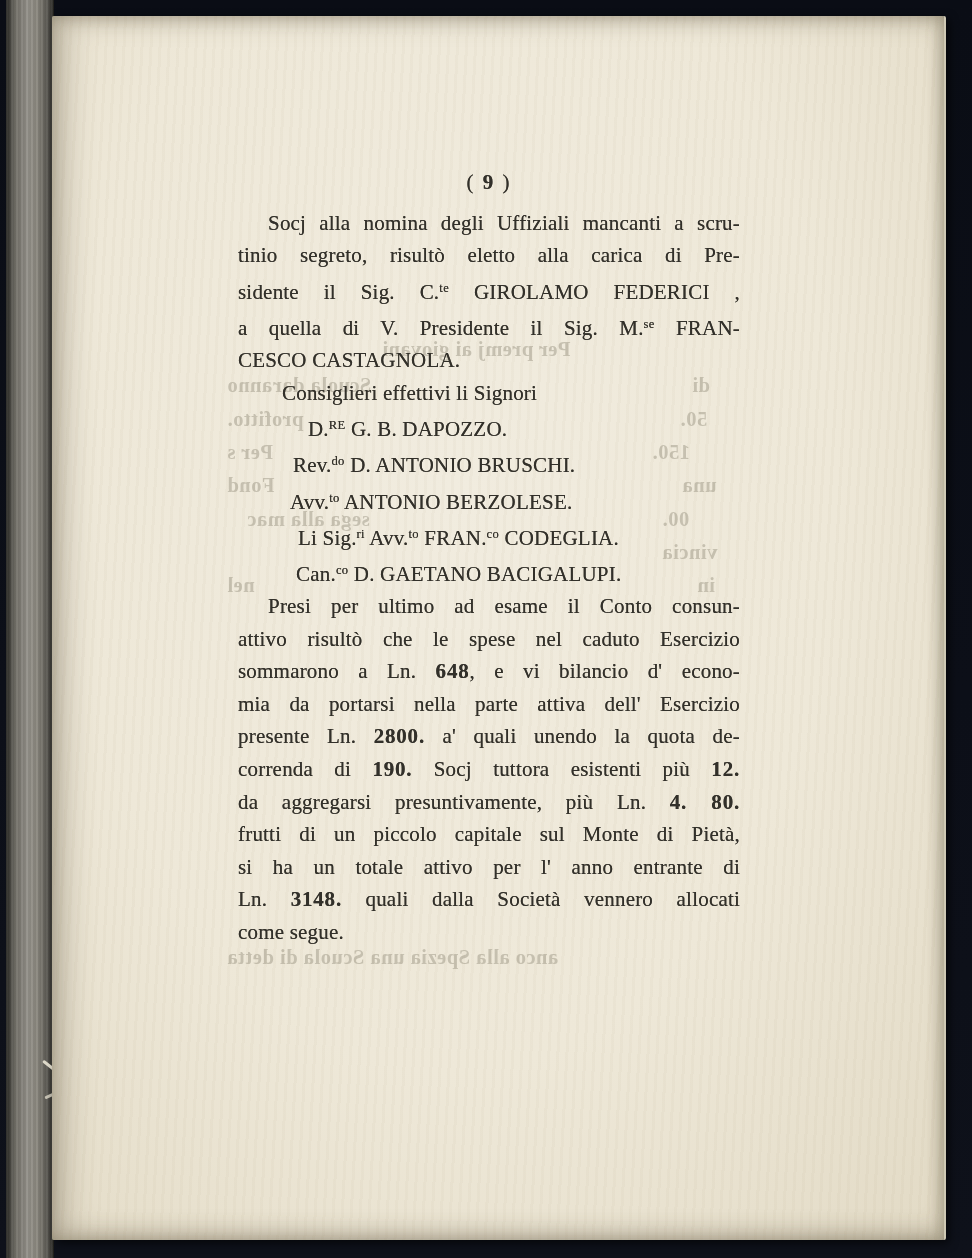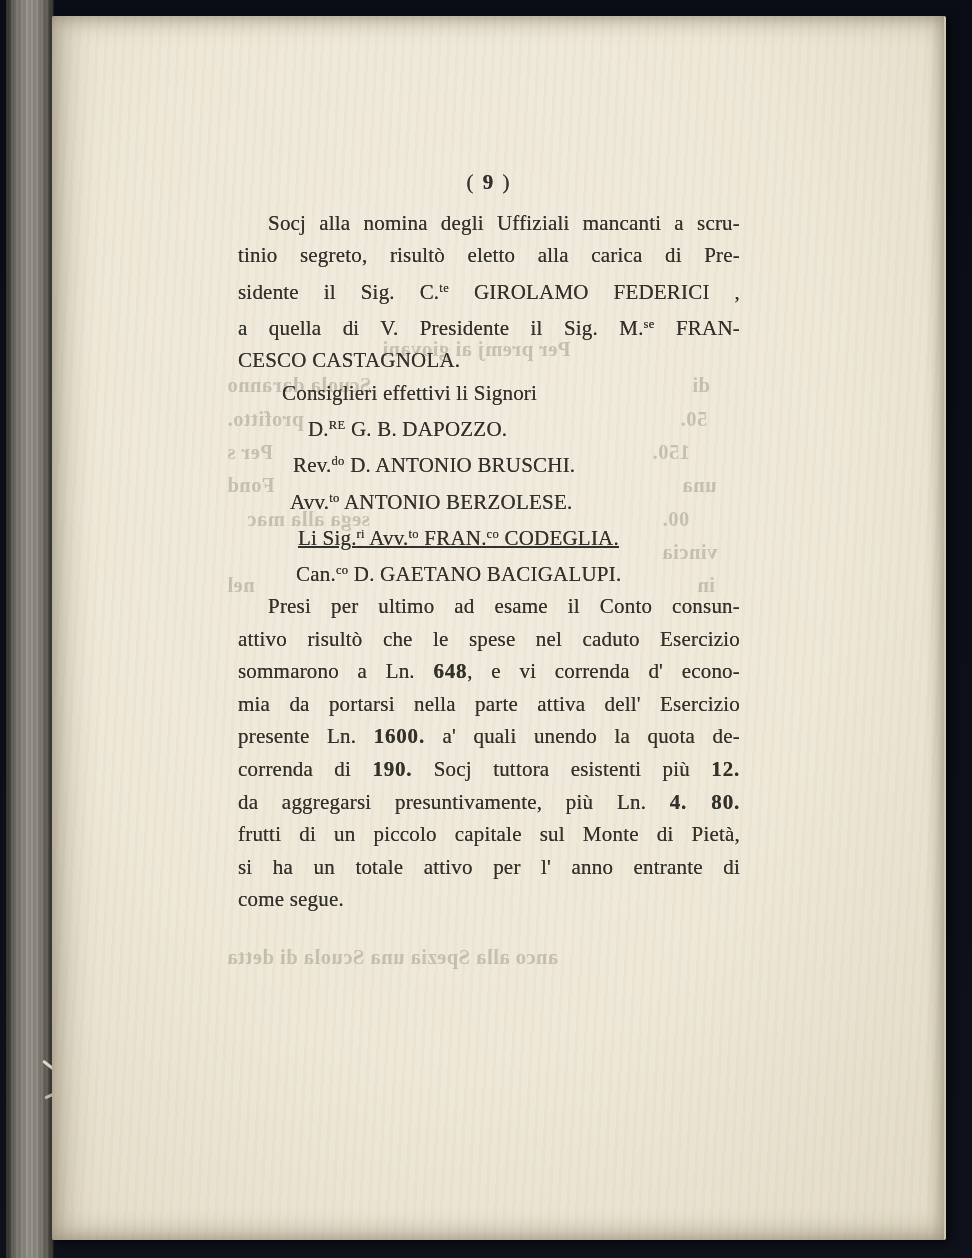--- a/index.html
+++ b/index.html
@@ -89,28 +89,29 @@
       <div class="lines">
           <div class="line just" style="padding-left: 30px;"><span>Socj alla nomina degli Uffiziali mancanti a scru-</span></div>
           <div class="line just"><span>tinio segreto, risultò eletto alla carica di Pre-</span></div>
           <div class="line just"><span>sidente il Sig. C.</span><span class="sup">te</span><span> GIROLAMO FEDERICI ,</span></div>
           <div class="line just"><span>a quella di V. Presidente il Sig. M.</span><span class="sup">se</span><span> FRAN-</span></div>
           <div class="line"><span>CESCO CASTAGNOLA.</span></div>
           <div class="line" style="padding-left: 44px;"><span>Consiglieri effettivi li Signori</span></div>
           <div class="line" style="padding-left: 70px;"><span>D.</span><span class="sup">RE</span><span> G. B. DAPOZZO.</span></div>
           <div class="line" style="padding-left: 55px;"><span>Rev.</span><span class="sup">do</span><span> D. ANTONIO BRUSCHI.</span></div>
           <div class="line" style="padding-left: 52px;"><span>Avv.</span><span class="sup">to</span><span> ANTONIO BERZOLESE.</span></div>
-          <div class="line" style="padding-left: 60px; text-decoration: underline;"><span>Li Sig.</span><span class="sup">ri</span><span> Avv.</span><span class="sup">to</span><span> FRAN.</span><span class="sup">co</span><span> CODEGLIA.</span></div>
+          <div class="line" style="padding-left: 60px;"><span>Li Sig.</span><span class="sup">ri</span><span> Avv.</span><span class="sup">to</span><span> FRAN.</span><span class="sup">co</span><span> CODEGLIA.</span></div>
           <div class="line" style="padding-left: 58px;"><span>Can.</span><span class="sup">co</span><span> D. GAETANO BACIGALUPI.</span></div>
           <div class="line just" style="padding-left: 30px;"><span>Presi per ultimo ad esame il Conto consun-</span></div>
           <div class="line just"><span>attivo risultò che le spese nel caduto Esercizio</span></div>
-          <div class="line just"><span>sommarono a Ln. </span><span class="b">648</span><span>, e vi correnda d' econo-</span></div>
+          <div class="line just"><span>sommarono a Ln. </span><span class="b">648</span><span>, e vi bilancio d' econo-</span></div>
           <div class="line just"><span>mia da portarsi nella parte attiva dell' Esercizio</span></div>
-          <div class="line just"><span>presente Ln. </span><span class="b">1600.</span><span> a' quali unendo la quota de-</span></div>
+          <div class="line just"><span>presente Ln. </span><span class="b">2800.</span><span> a' quali unendo la quota de-</span></div>
           <div class="line just"><span>correnda di </span><span class="b">190.</span><span> Socj tuttora esistenti più </span><span class="b">12.</span></div>
           <div class="line just"><span>da aggregarsi presuntivamente, più Ln. </span><span class="b">4. 80.</span></div>
           <div class="line just"><span>frutti di un piccolo capitale sul Monte di Pietà,</span></div>
           <div class="line just"><span>si ha un totale attivo per l' anno entrante di</span></div>
+          <div class="line just"><span>Ln. </span><span class="b">3148.</span><span> quali dalla Società vennero allocati</span></div>
           <div class="line"><span>come segue.</span></div>
         </div>
     </div>
   </div>
 </div>
 
 </body></html>

